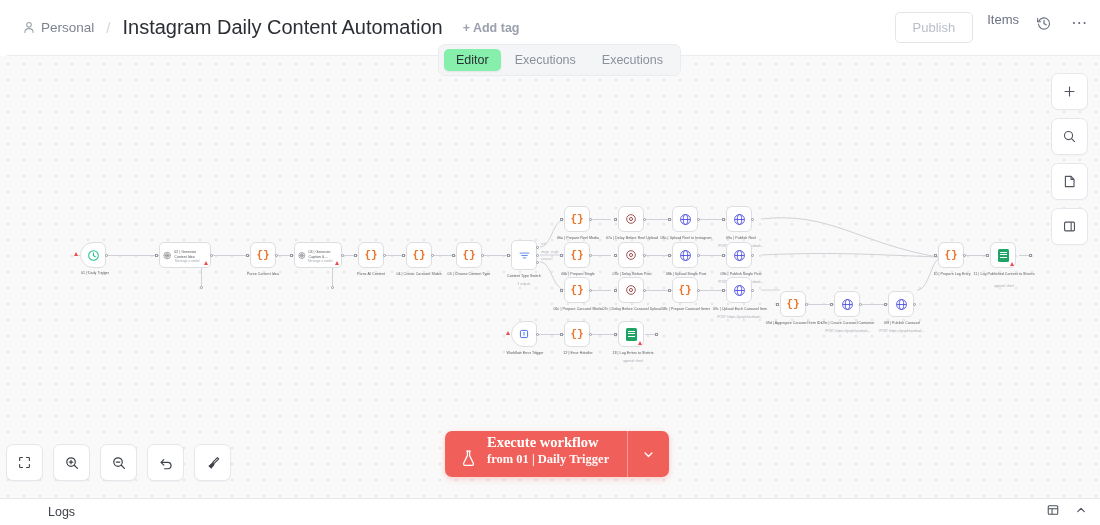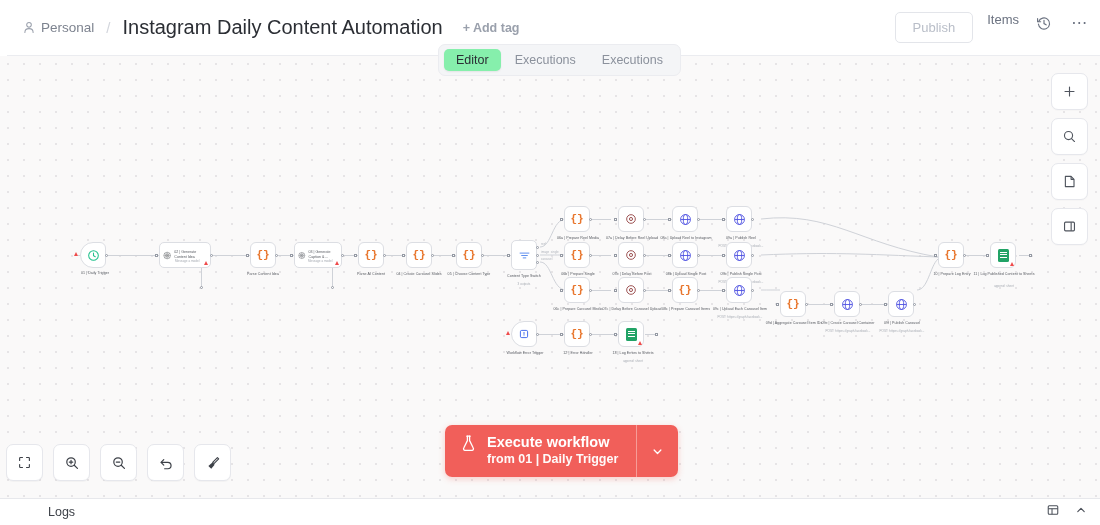--- a/index.html
+++ b/index.html
@@ -99,22 +99,22 @@
     border-radius: 7px; display: flex; align-items: center; justify-content: center;
     color: #3d4148; cursor: pointer; box-shadow: 0 1px 1px rgba(0,0,0,.03);
   }
 
   
   .exec-wrap {
     position: absolute; left: 445px; bottom: 22px; display: flex; z-index: 25;
     border-radius: 7px; overflow: hidden; box-shadow: 0 2px 6px rgba(240,90,80,.28);
   }
   .exec-main {
-    background: #f15f5a; color: #fff; display: flex; align-items: flex-start; gap: 10px;
-    padding: 9px 18px 9px 15px; border: none; cursor: pointer; font-family: Liberation Sans, sans-serif;
+    background: #f15f5a; color: #fff; display: flex; align-items: flex-end; gap: 10px;
+    padding: 3px 18px 9px 15px; border: none; cursor: pointer; font-family: Liberation Serif, serif;
   }
   .exec-txt { text-align: left; }
   .exec-t1 { font-size: 14.5px; font-weight: 700; line-height: 1.18; }
   .exec-t2 { font-size: 12.5px; font-weight: 700; line-height: 1.25; opacity: .97; }
   .exec-caret {
     background: #f15f5a; color: #fff; width: 42px; border: none;
     border-left: 1px solid rgba(255,255,255,.38); cursor: pointer;
     display: flex; align-items: center; justify-content: center;
   }
 

